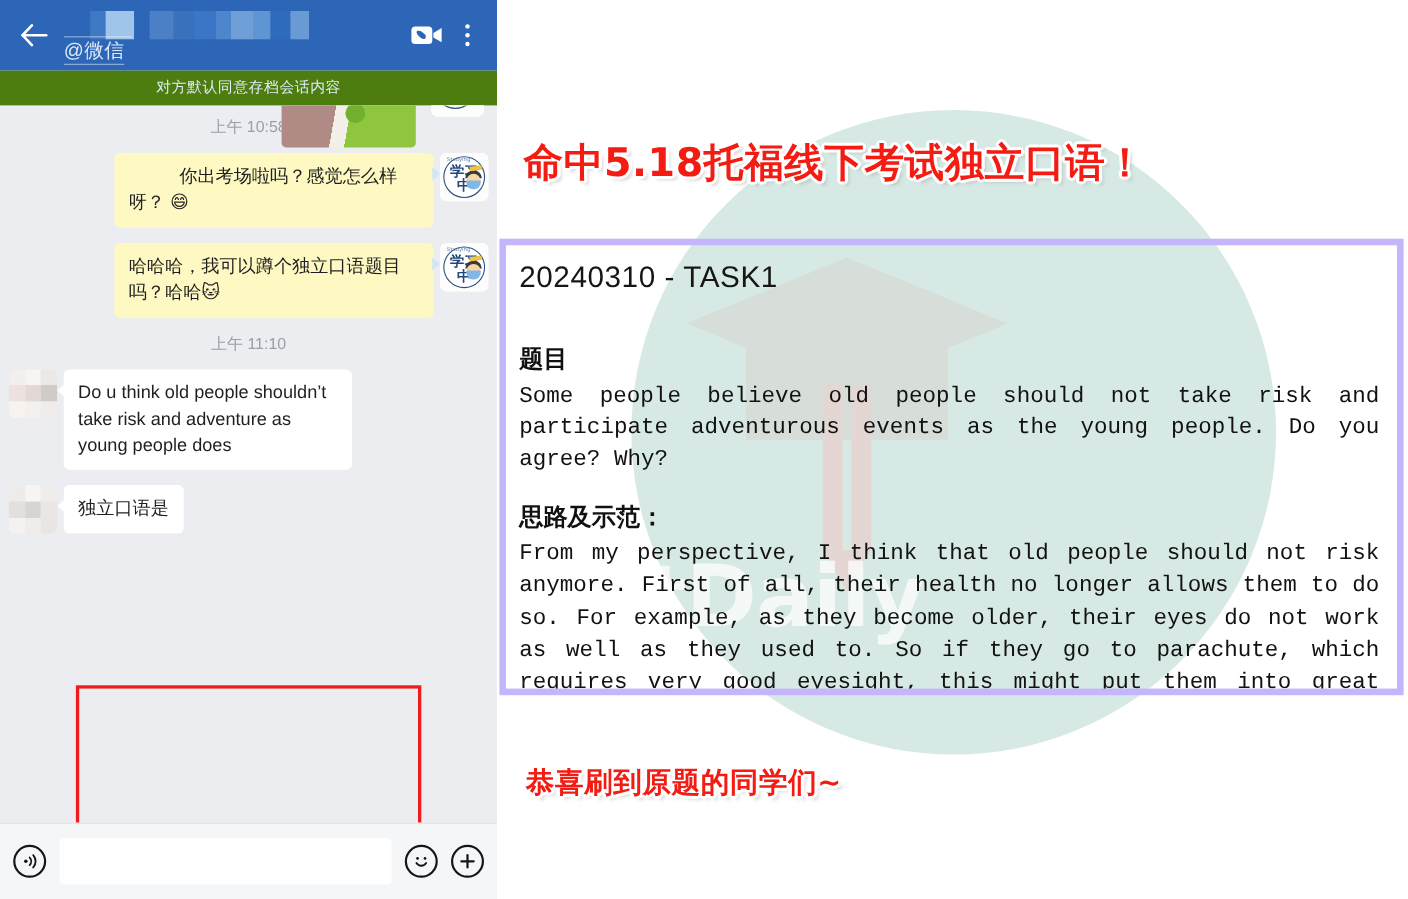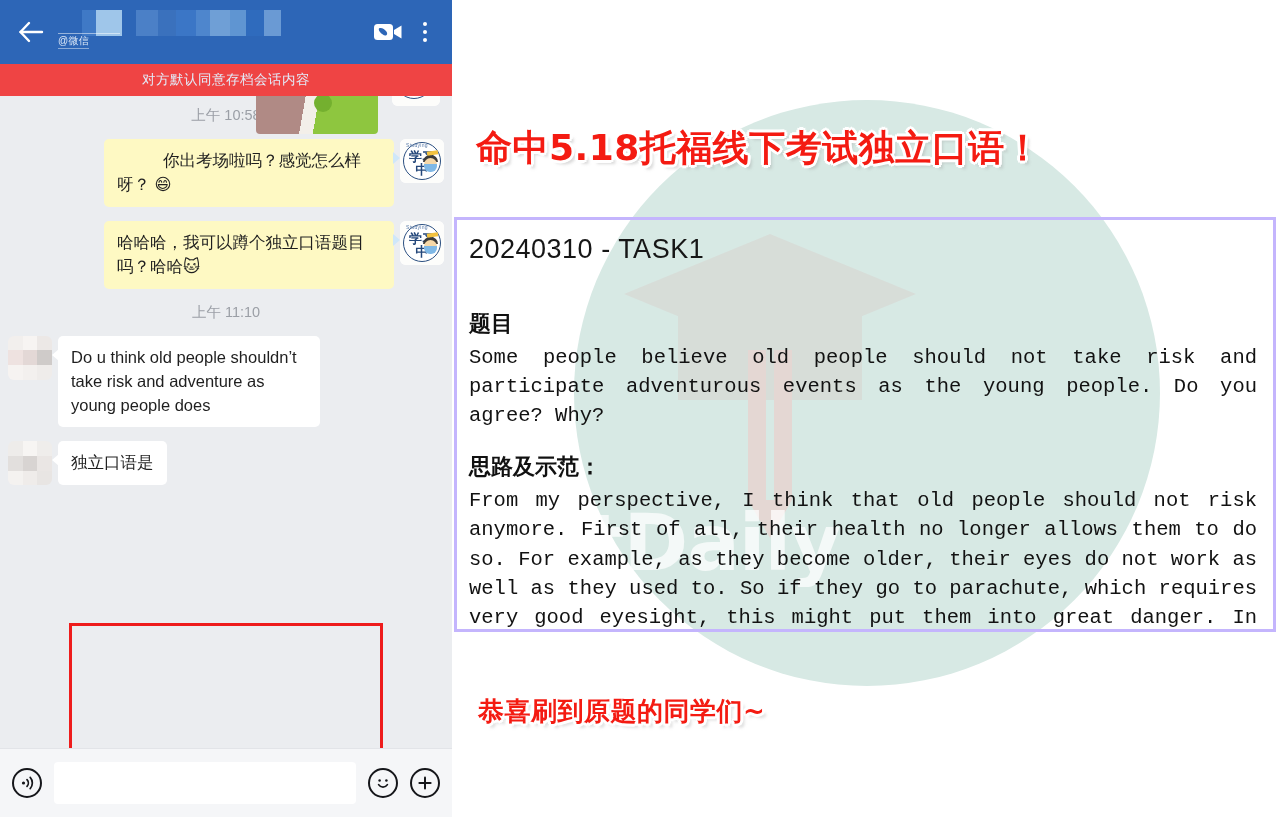--- a/index.html
+++ b/index.html
@@ -27,35 +27,35 @@
   #header-title-wrap {
     flex: 1 1 auto; margin-left: 6px; position: relative; height: 52px;
   }
   .mosaic-name {
     position: absolute; left: 0; top: 4px;
     width: 225px; height: 26px; overflow: hidden; display: flex;
   }
   .mosaic-name i { display: block; height: 100%; }
   #header-subtitle {
     position: absolute; left: 2px; top: 28px;
-    color: #dce8f7; font-size: 10px; letter-spacing: .3px;
+    color: #dce8f7; font-size: 18px; letter-spacing: .3px;
     text-decoration: none; border-bottom: 1px solid rgba(255,255,255,.45);
     padding-bottom: 0px;
   }
   #name-underline {
     position: absolute; left: 2px; top: 27px; width: 62px; height: 1px;
     background: rgba(255,255,255,.5);
   }
   #video-call-btn { width: 44px; height: 44px; display:flex; align-items:center; justify-content:center; }
   #more-btn { width: 30px; height: 44px; display:flex; flex-direction: column;
     align-items:center; justify-content:center; gap:4px; }
   #more-btn span { width: 4px; height: 4px; border-radius: 50%; background: #ffffff; display:block; }
 
   #archive-banner {
-    height: 32px; background: #ef4444; color: #e2ecf9;
+    height: 32px; background: #4d7c0f; color: #e2ecf9;
     display:flex; align-items:center; justify-content:center;
     font-size: 13.5px; letter-spacing: .5px;
   }
 
   #chat-body {
     position: absolute; left: 0; top: 96px; right: 0; bottom: 69px;
     background: #ebedf0; overflow: hidden;
   }
 
   
@@ -186,21 +186,21 @@
        3px 0 0 #ffffff, -3px 0 0 #ffffff, 0 3px 0 #ffffff, 0 -3px 0 #ffffff,
        4px 4px 3px rgba(150,150,150,.35);
     white-space: nowrap;
   }
   #promo-line-1 { left: 26px; top: 42px; font-size: 36px; letter-spacing: .5px; }
   #promo-line-2 { left: 24px; top: 124px; font-size: 36px; letter-spacing: .5px; }
   #promo-line-3 { left: 26px; top: 694px; font-size: 26px; letter-spacing: .5px; }
 
   #doc-box {
     position: absolute; left: 2px; top: 217px; width: 822px; height: 415px;
-    border: 3px solid #c4b5fd; background: transparent;
+    border: 6px solid #c4b5fd; background: transparent;
     padding: 14px 16px 0 12px; overflow: hidden;
   }
   #doc-title {
     font-family: "Liberation Sans", sans-serif;
     font-size: 27px; color: #161616; letter-spacing: .5px; margin-bottom: 44px;
   }
   .doc-h {
     font-family:"DejaVu Sans", sans-serif;
     font-size: 22px; font-weight: 700; color:#111111; margin-bottom: 4px;
   }

